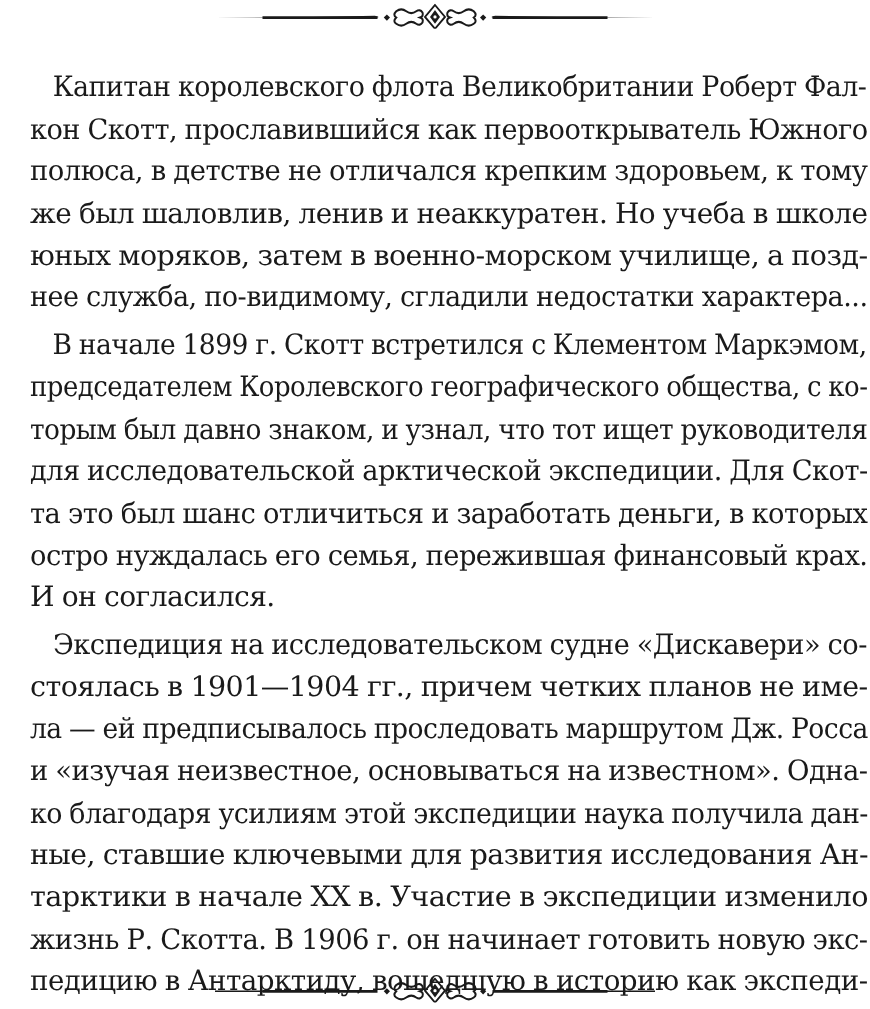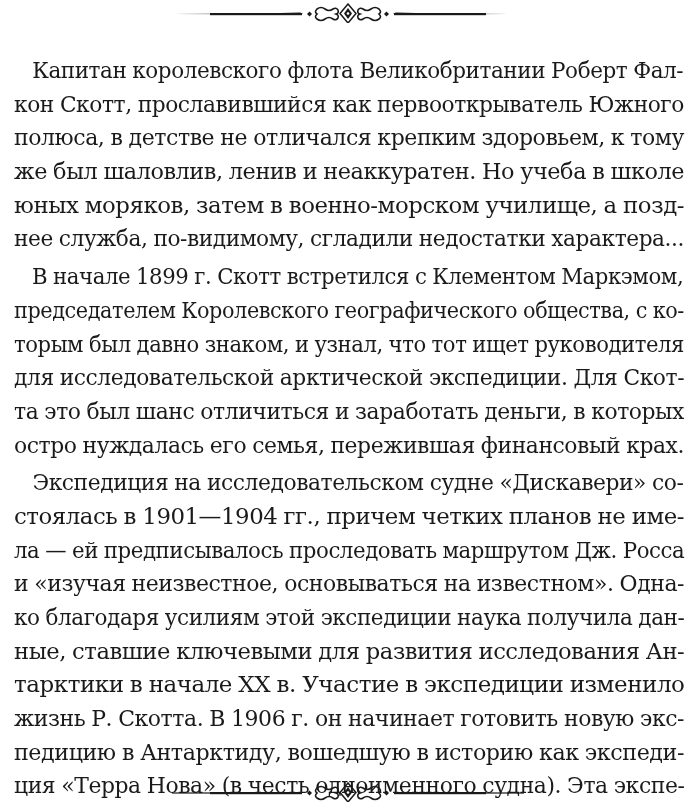--- a/index.html
+++ b/index.html
@@ -25,21 +25,21 @@
   .ornament.top { top: 3px; }
   .ornament.bottom { top: 782px; }
 
   .page-text {
     position: absolute;
     left: 14px;
     top: 54px;
     width: 670px;
   }
   .para {
-    margin: 0 0 4px 0;
+    margin: 0 0 4px 10px;
   }
   .line {
     display: block;
     height: 33.7px;
     line-height: 33.7px;
     font-size: 22.5px;
     white-space: nowrap;
     text-align: justify;
     text-align-last: justify;
     letter-spacing: -0.45px;
@@ -77,20 +77,21 @@
     <span class="line" style="display: block; width: 660px; transform: scaleX(1.0152);">юных моряков, затем в военно-морском училище,  а позд-</span>
     <span class="line" style="display: block; width: 695px; transform: scaleX(0.964);">нее служба, по-видимому, сгладили недостатки характера...</span>
   </div>
   <div class="para">
     <span class="line first" style="display: block; width: 689px; transform: scaleX(0.9448); transform-origin: 0px 50%;">В начале 1899 г. Скотт встретился с Клементом Маркэмом,</span>
     <span class="line" style="display: block; width: 725px; transform: scaleX(0.9241);">председателем Королевского географического общества, с ко-</span>
     <span class="line" style="display: block; width: 713px; transform: scaleX(0.9397);">торым был давно знаком, и узнал, что тот ищет руководителя</span>
     <span class="line" style="display: block; width: 692px; transform: scaleX(0.9682);">для исследовательской арктической экспедиции. Для Скот-</span>
     <span class="line" style="display: block; width: 689px; transform: scaleX(0.9724);">та это был шанс отличиться и заработать деньги, в которых</span>
     <span class="line" style="display: block; width: 689px; transform: scaleX(0.9724);">остро нуждалась его семья, пережившая финансовый крах.</span>
+    <span class="line last" style="display: block;">И он согласился.</span>
   </div>
   <div class="para">
     <span class="line first" style="display: block; width: 672px; transform: scaleX(0.9688); transform-origin: 0px 50%;">Экспедиция на исследовательском судне «Дискавери» со-</span>
     <span class="line" style="display: block; width: 660px; transform: scaleX(1.0152);">стоялась в 1901—1904 гг., причем четких планов не име-</span>
     <span class="line" style="display: block; width: 708px; transform: scaleX(0.9463);">ла — ей предписывалось проследовать маршрутом Дж. Росса</span>
     <span class="line" style="display: block; width: 687px; transform: scaleX(0.9753);">и «изучая неизвестное, основываться на известном». Одна-</span>
     <span class="line" style="display: block; width: 700px; transform: scaleX(0.9571);">ко благодаря усилиям этой экспедиции наука получила дан-</span>
     <span class="line" style="display: block; width: 666px; transform: scaleX(1.006);">ные, ставшие ключевыми для развития исследования Ан-</span>
     <span class="line" style="display: block; width: 656px; transform: scaleX(1.0213);">тарктики в начале XX в. Участие в экспедиции изменило</span>
     <span class="line" style="display: block; width: 687px; transform: scaleX(0.9753);">жизнь Р. Скотта. В 1906 г. он начинает готовить новую экс-</span>

